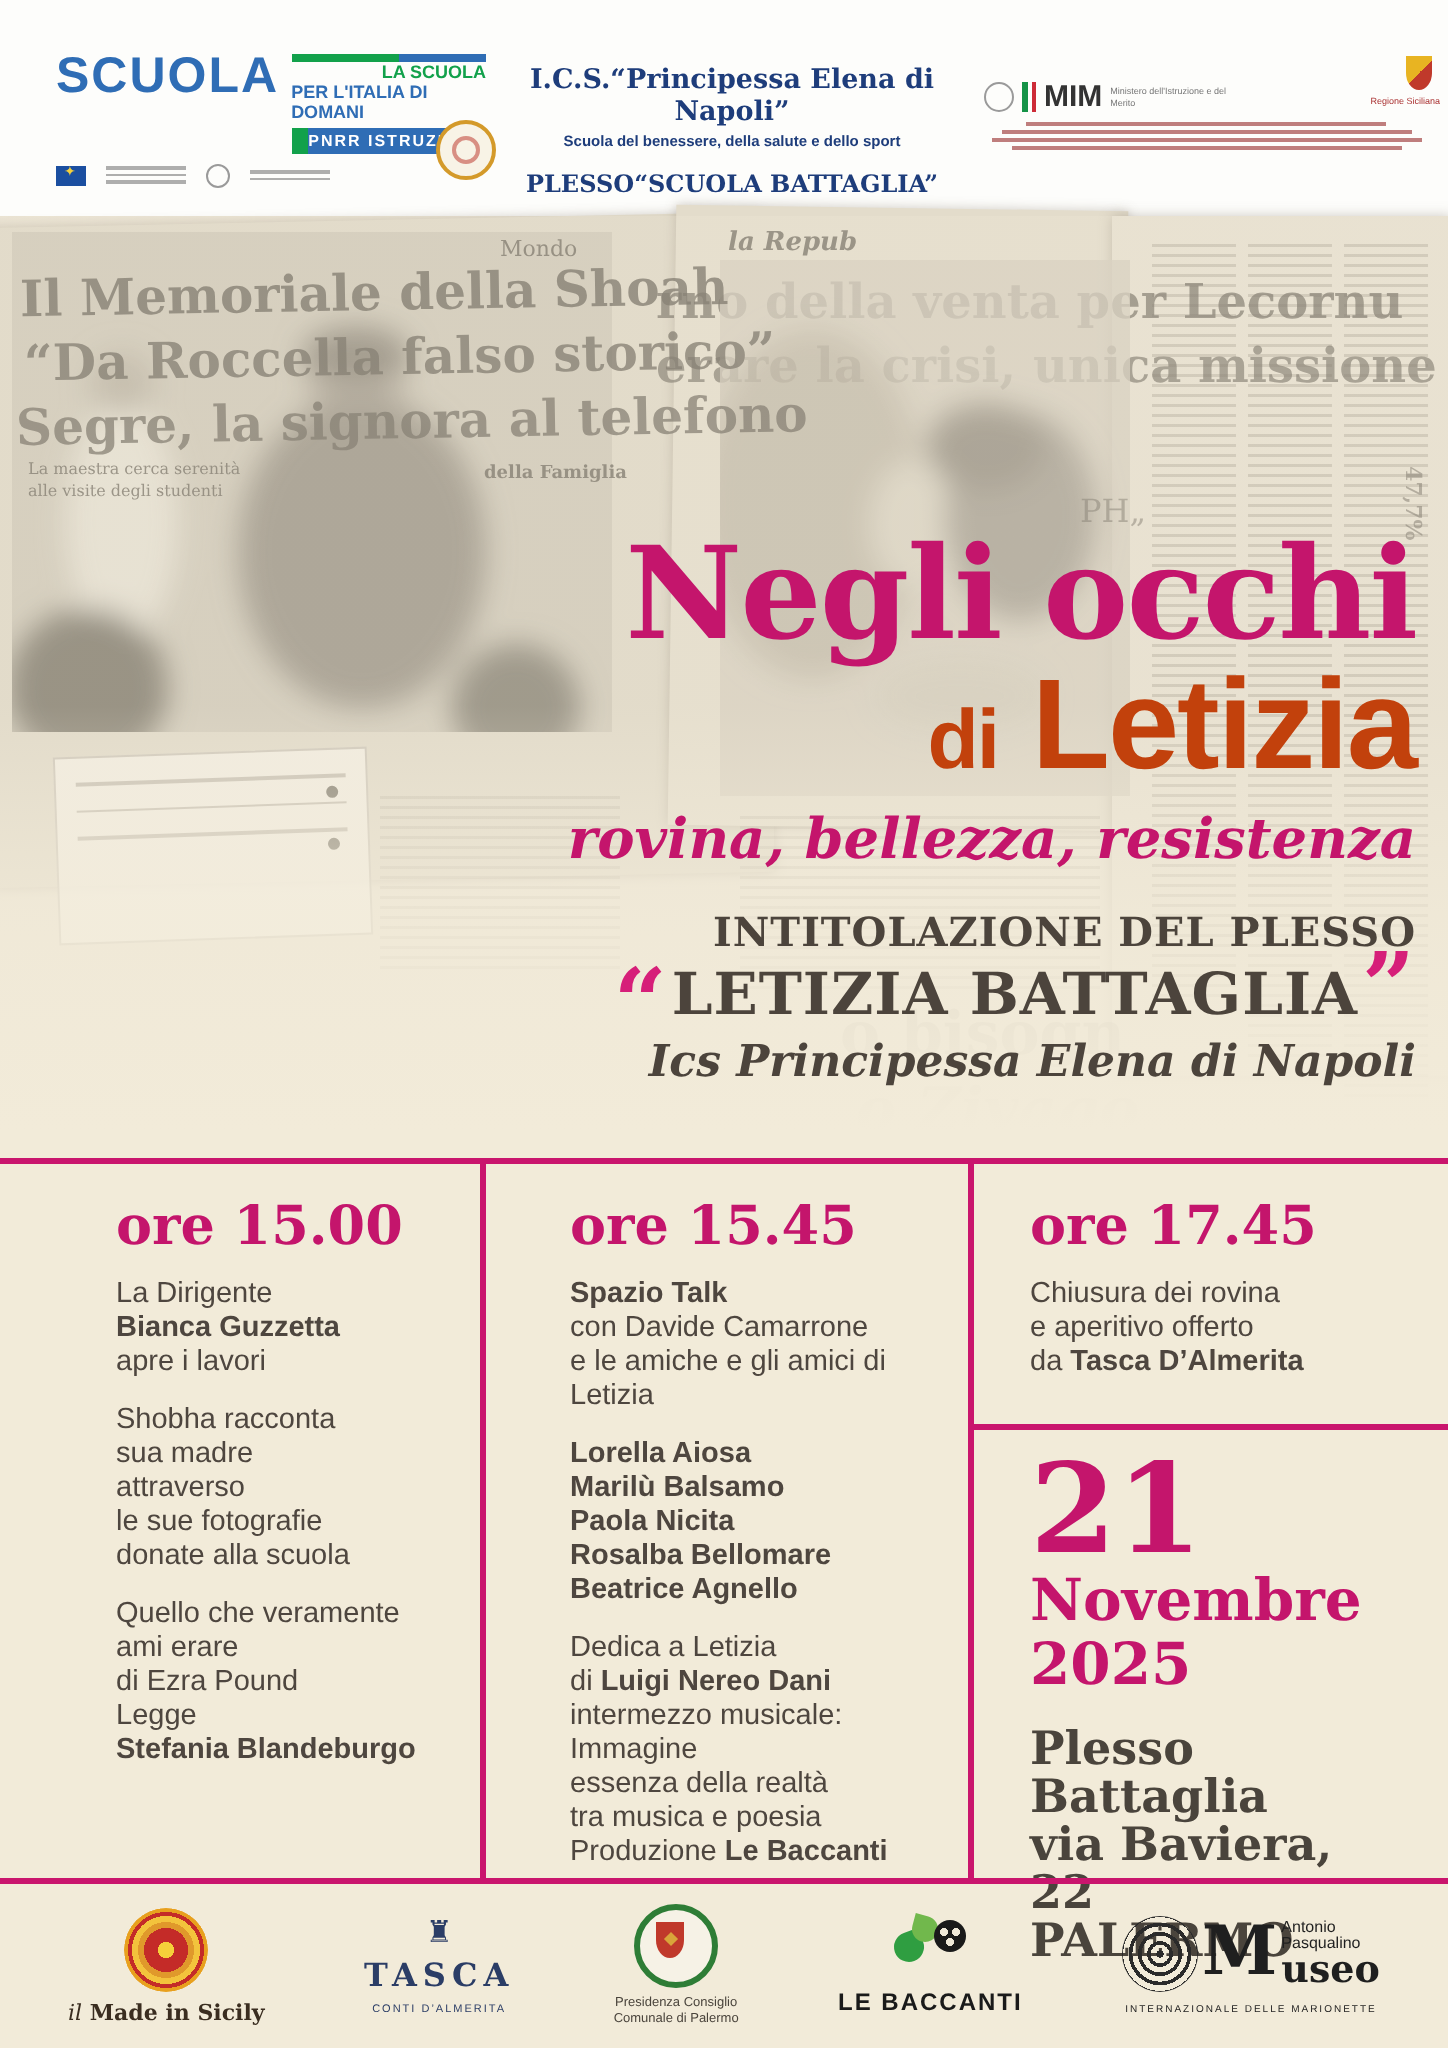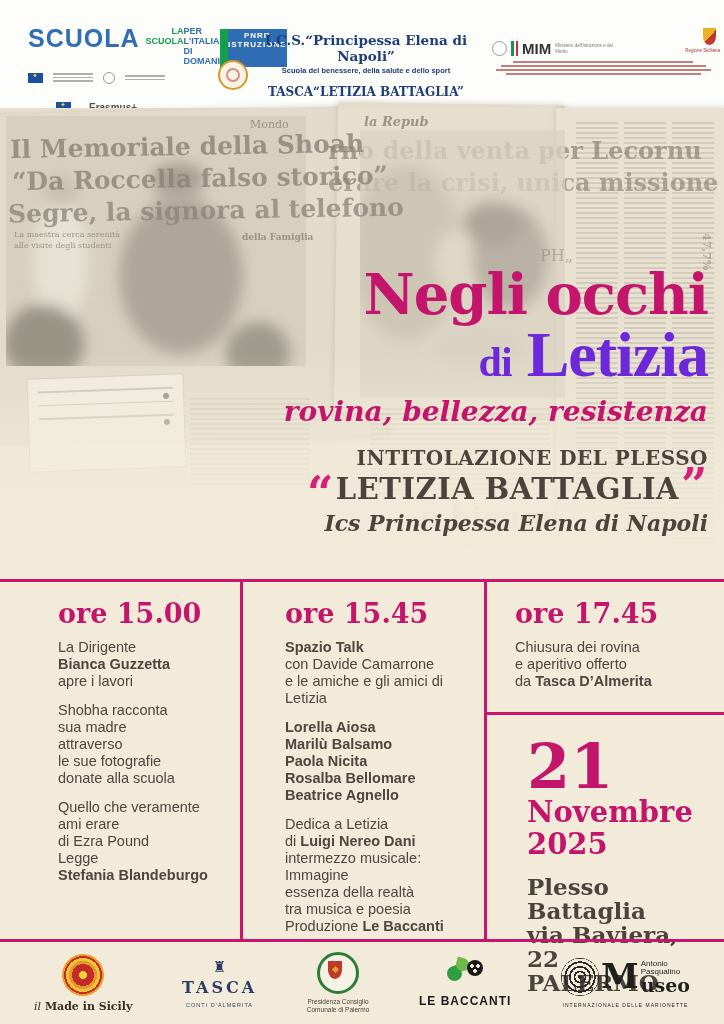--- a/index.html
+++ b/index.html
@@ -6,21 +6,21 @@
   .poster{
     position:relative;width:724px;height:1024px;margin:0 auto;
     background:#f2ebd9;overflow:hidden;
     font-family:"Liberation Sans","DejaVu Sans",sans-serif;color:#4b443d;
   }
   
   .hdr{position:absolute;left:0;top:0;width:724px;height:108px;background:#fdfdfb;}
   .futura-block{position:absolute;left:28px;top:26px;width:215px;}
   .futura-row{display:flex;align-items:flex-start;gap:6px;}
   .futura-word{font-size:25px;font-weight:800;color:#2f6db5;letter-spacing:1px;line-height:1;}
-  .scuola-col{display:flex;flex-direction:row;margin-top:1px;}
+  .scuola-col{display:flex;flex-direction:column;margin-top:1px;}
   .scuola-bar{height:4px;width:100%;background:linear-gradient(90deg,#12a14b 0 55%,#2f6db5 55%);margin-bottom:1px;}
   .scuola1{font-size:9px;font-weight:800;color:#12a14b;line-height:1.1;text-align:right;}
   .scuola2{font-size:9px;font-weight:800;color:#2f6db5;line-height:1.1;}
   .pnrr-bar{margin-top:2px;background:#2f6db5;color:#fff;font-size:8px;font-weight:800;text-align:center;
     padding:2px 0;letter-spacing:1px;border-left:8px solid #12a14b;}
   .mini-logos{display:flex;gap:10px;margin-top:5px;align-items:center;}
   .eu-flag{width:15px;height:10px;background:#1b4fa0;position:relative;flex:0 0 auto;}
   .eu-flag::after{content:"✦";position:absolute;left:4px;top:-1px;color:#f5d03a;font-size:7px;}
   .tiny-bars{display:flex;flex-direction:column;gap:2px;}
   .tiny-bars i{display:block;height:1.5px;background:rgba(110,110,110,.55);}
@@ -59,22 +59,22 @@
   .photo svg{display:block;}
   .headline{position:absolute;font-family:"DejaVu Serif","Liberation Serif",serif;font-weight:700;color:#6b655a;white-space:nowrap;}
   .fade{position:absolute;inset:0;pointer-events:none;
     background:linear-gradient(180deg,rgba(242,235,217,.22) 0%,rgba(242,235,217,.22) 52%,rgba(242,235,217,.75) 74%,#f2ebd9 97%);}
   .form-box{position:absolute;left:28px;top:268px;width:155px;height:92px;background:rgba(250,248,240,.65);
     border:1px solid rgba(140,130,115,.4);transform:rotate(-2deg);}
   .form-box i{display:block;height:1.5px;background:rgba(130,122,108,.45);margin:12px 10px 0 10px;}
   .form-box u{position:absolute;width:6px;height:6px;border-radius:50%;background:#6f6a5e;right:14px;}
   
   .title-block{position:absolute;right:16px;top:158px;text-align:right;z-index:5;}
-  .t1{font-family:"DejaVu Serif","Liberation Serif",serif;font-weight:700;color:#c4156c;font-size:56px;line-height:1.0;letter-spacing:-1px;}
-  .t2{font-family:Liberation Serif, serif;font-weight:700;color:#6d28d9;font-size:64px;line-height:1.02;letter-spacing:-1px;}
+  .t1{font-family:"DejaVu Serif","Liberation Serif",serif;font-weight:700;color:#c4156c;font-size:64px;line-height:1.0;letter-spacing:-1px;}
+  .t2{font-family:Liberation Sans, sans-serif;font-weight:700;color:#c2410c;font-size:64px;line-height:1.02;letter-spacing:-1px;}
   .t2 .small{font-size:42px;}
   .t-sub{font-family:"DejaVu Serif","Liberation Serif",serif;font-style:italic;font-weight:700;color:#c4156c;
     font-size:28px;margin-top:8px;}
   .ev-label{font-family:"DejaVu Serif","Liberation Serif",serif;font-weight:700;color:#4c443c;font-size:20px;
     margin-top:18px;letter-spacing:.5px;}
   .ev-name{font-family:"DejaVu Serif","Liberation Serif",serif;font-weight:700;color:#4c443c;font-size:29px;
     letter-spacing:.5px;margin-top:2px;}
   .q{color:#d61f79;font-size:46px;line-height:0;}
   .q-open{display:inline-block;transform:translateY(10px);margin-right:2px;}
   .q-close{display:inline-block;transform:translateY(2px);margin-left:2px;}
@@ -83,21 +83,21 @@
   
   .sched{position:absolute;left:0;top:579px;width:724px;height:362px;border-top:3px solid #c9156d;box-sizing:border-box;}
   .vline{position:absolute;top:0;bottom:0;width:3px;background:#c9156d;}
   .v1{left:240px;} .v2{left:484px;}
   .hline{position:absolute;left:487px;right:0;top:130px;height:3px;background:#c9156d;}
   .bline{position:absolute;left:0;right:0;top:939px;height:3px;background:#c9156d;}
   .col{position:absolute;top:0;box-sizing:border-box;}
   .c1{left:0;width:240px;padding:16px 8px 0 58px;}
   .c2{left:243px;width:258px;padding:16px 20px 0 42px;}
   .c3{left:487px;width:237px;padding:16px 8px 0 28px;}
-  .c4{left:487px;width:220px;top:140px;padding:16px 8px 0 40px;}
+  .c4{left:487px;width:220px;top:128px;padding:16px 8px 0 28px;}
   .time{font-family:"DejaVu Serif","Liberation Serif",serif;font-weight:700;color:#c4156c;font-size:27px;margin-bottom:10px;}
   .line{font-size:14.5px;line-height:17px;color:#4e463f;}
   .gap{height:12px;}
   .s-r{font-weight:400;} .s-b{font-weight:700;} .s-i{font-weight:400;}
   .day{font-family:"DejaVu Serif","Liberation Serif",serif;font-weight:700;color:#c4156c;font-size:62px;line-height:.95;}
   .month{font-family:"DejaVu Serif","Liberation Serif",serif;font-weight:700;color:#c4156c;font-size:29px;line-height:1.1;}
   .year{font-family:"DejaVu Serif","Liberation Serif",serif;font-weight:700;color:#c4156c;font-size:29px;line-height:1.1;}
   .venue{font-family:"DejaVu Serif","Liberation Serif",serif;font-weight:700;color:#4a443c;font-size:23px;line-height:1.05;margin-top:14px;}
   
   .footer{position:absolute;left:0;top:942px;width:724px;height:82px;display:flex;align-items:center;
@@ -161,21 +161,21 @@
       <div class="erasmus-row">
         <span class="eu-flag"></span>
         <span class="erasmus-txt">Erasmus+</span>
       </div>
     </div>
     <div class="school-crest"></div>
 
     <div class="ics-block">
       <div class="ics1">I.C.S.“Principessa Elena di Napoli”</div>
       <div class="ics2">Scuola del benessere, della salute e dello sport</div>
-      <div class="ics3">TASCA“LETIZIA BATTAGLIA”</div>
+      <div class="ics3">PLESSO“SCUOLA BATTAGLIA”</div>
     </div>
 
     <div class="mim-block">
       <div class="mim-row">
         <span class="emblem-dot" style="width:13px;height:13px"></span>
         <span class="mim-bars">
             <i></i>
             <i></i>
           </span>
         <span class="mim-word">MIM</span>

